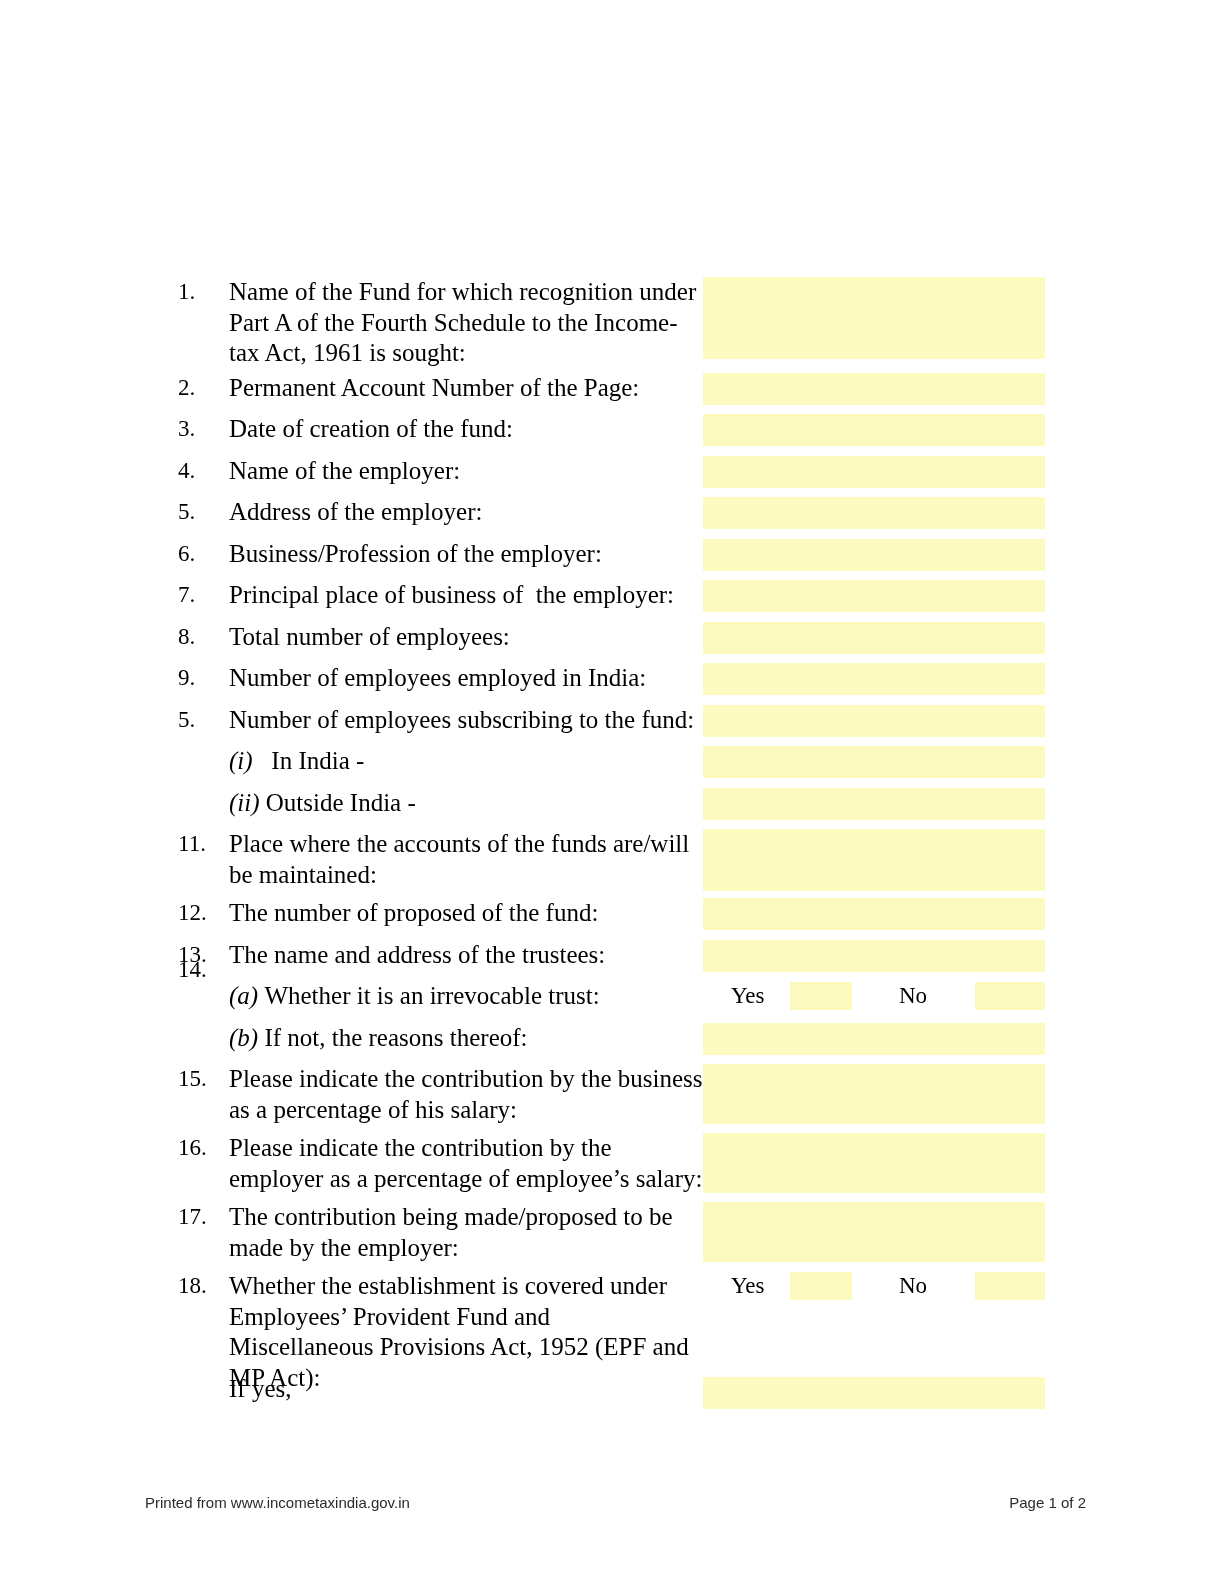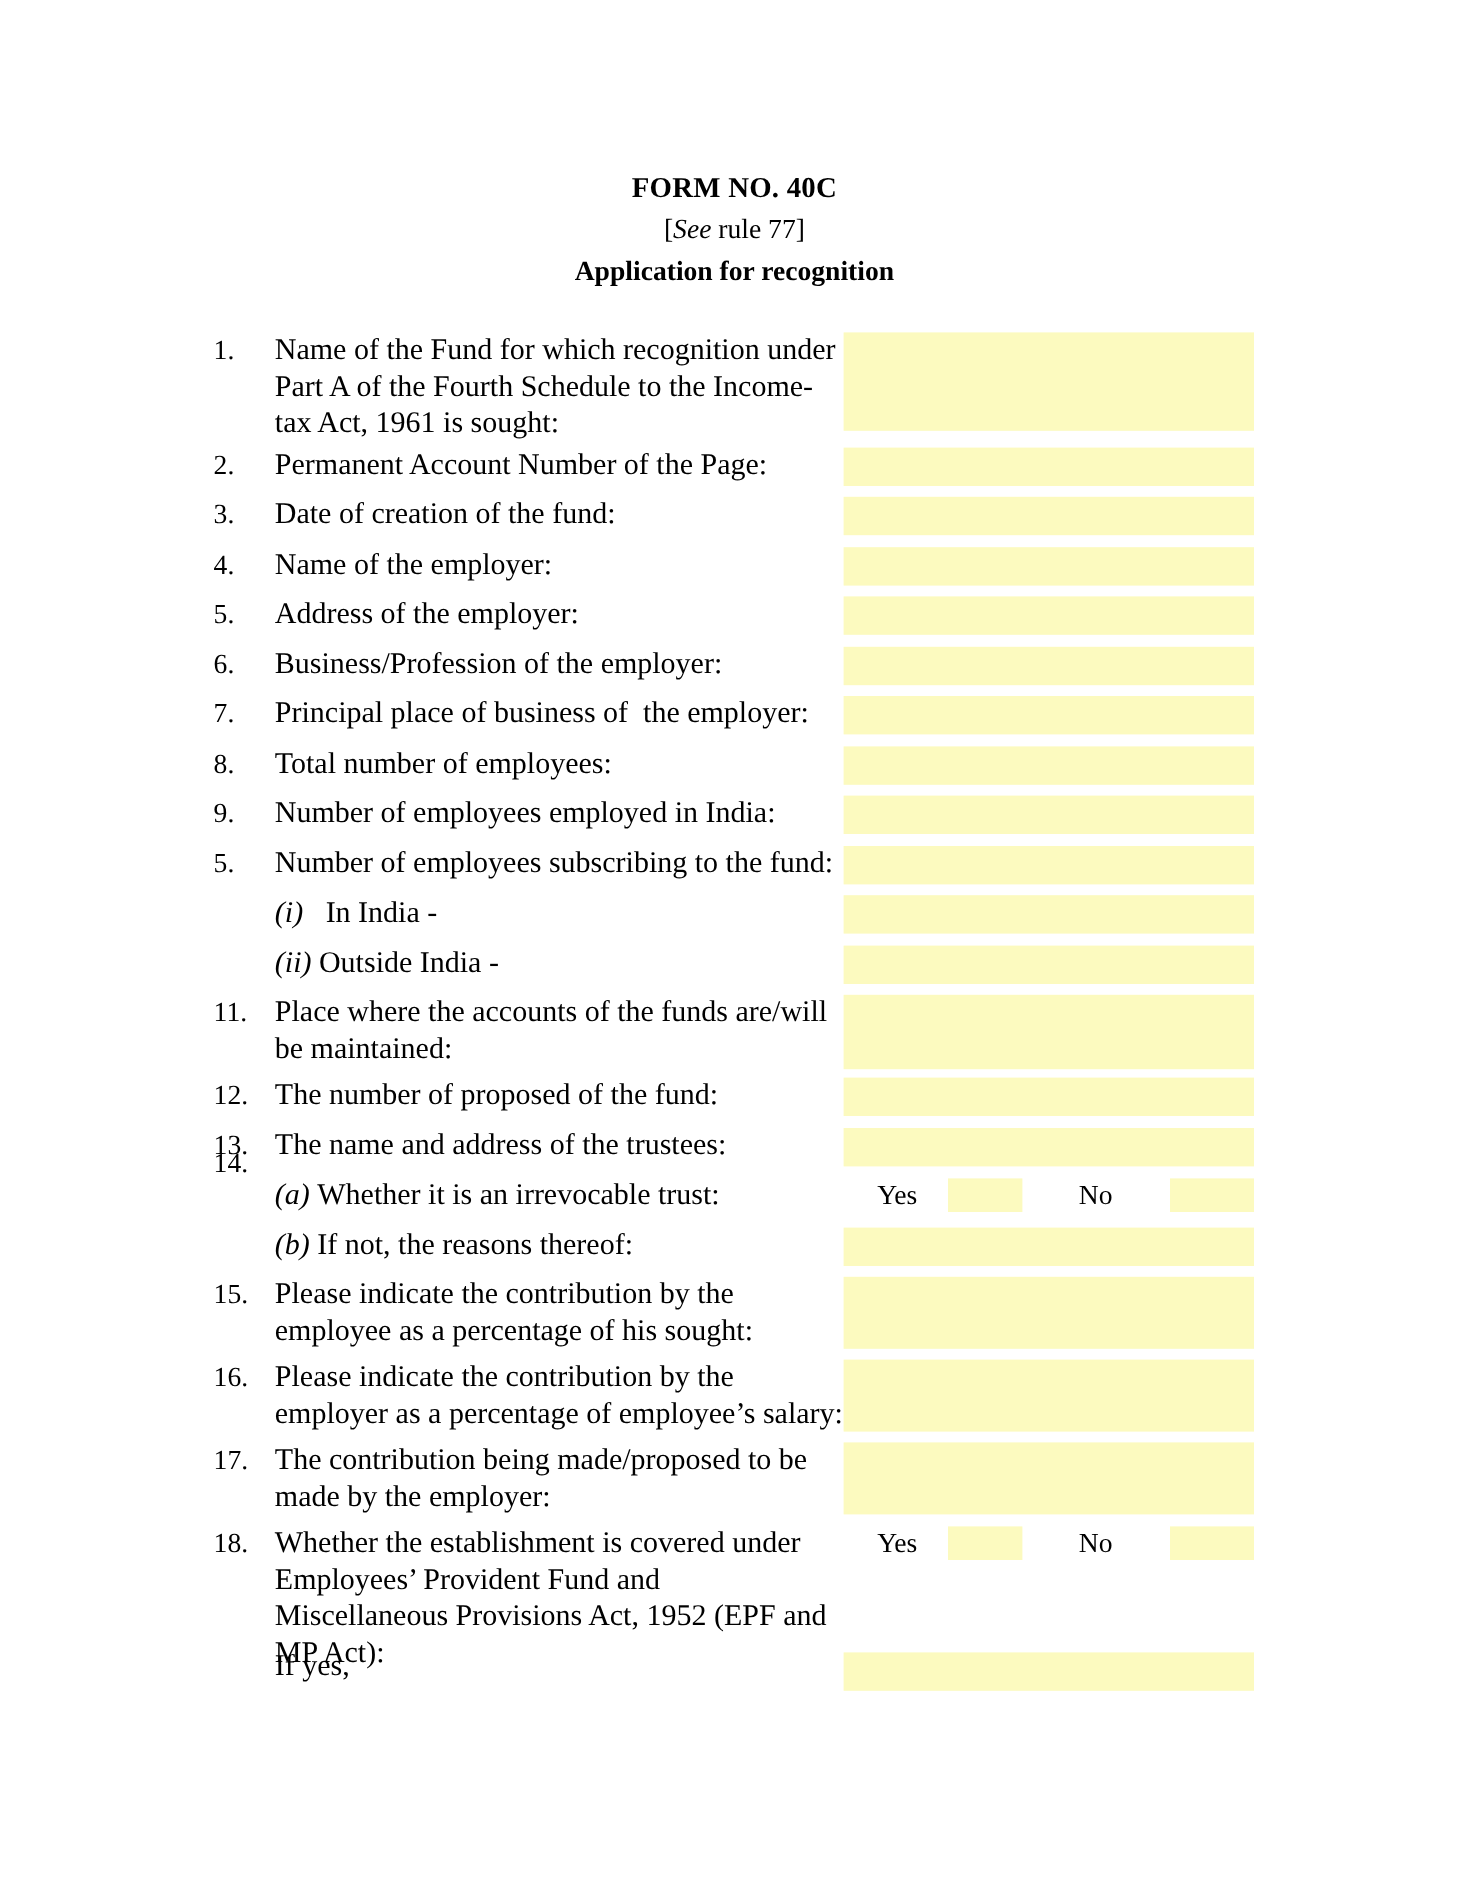--- a/index.html
+++ b/index.html
@@ -119,25 +119,20 @@
     position: absolute;
     right: 138px;
     top: 0;
   }
 </style>
 </head>
 <body>
 
 <div class="page">
 
-  <div class="header">
-    <div class="form-title">FORM NO. 40C</div>
-    <div class="rule-line"><span>[</span><span class="see it">See</span><span> rule 77]</span></div>
-    <div class="app-title">Application for recognition</div>
-  </div>
 
   <div class="items">
 
     <div class="item">
       <div class="num" style="top:277px">1.</div>
       <div class="label" style="top:277px">Name of the Fund for which recognition under Part A of the Fourth Schedule to the Income-tax Act, 1961 is sought:</div>
     </div>
     <div class="field" style="top:277px;height:82px"></div>
 
     <div class="item">
@@ -231,21 +226,21 @@
     <div class="ynlabel" style="left:899px;top:981px">No</div>
     <div class="ynbox" style="left:975px;top:982px;width:70px;height:28px"></div>
 
     <div class="item">
       <div class="label" style="top:1023px"><span class="it">(b)</span>&nbsp;<span>If not, the reasons thereof:</span></div>
     </div>
     <div class="field" style="top:1023px;height:32px"></div>
 
     <div class="item">
       <div class="num" style="top:1064px">15.</div>
-      <div class="label" style="top:1064px;width:478px">Please indicate the contribution by the employee as a percentage of his sought:</div>
+      <div class="label" style="top:1064px;width:478px">Please indicate the contribution by the business as a percentage of his salary:</div>
     </div>
     <div class="field" style="top:1064px;height:60px"></div>
 
     <div class="item">
       <div class="num" style="top:1133px">16.</div>
       <div class="label" style="top:1133px;width:478px">Please indicate the contribution by the employer as a percentage of employee’s salary:</div>
     </div>
     <div class="field" style="top:1133px;height:60px"></div>
 
     <div class="item">
@@ -263,14 +258,18 @@
     <div class="ynlabel" style="left:899px;top:1271px">No</div>
     <div class="ynbox" style="left:975px;top:1272px;width:70px;height:28px"></div>
 
     <div class="item">
       <div class="label" style="top:1374px">If yes,</div>
     </div>
     <div class="field" style="top:1377px;height:32px"></div>
 
   </div>
 
+  <div class="footer">
+    <div class="footer-left">Printed from www.incometaxindia.gov.in</div>
+    <div class="footer-right">Page 1 of 2</div>
+  </div>
 
 </div>
 
 </body></html>

